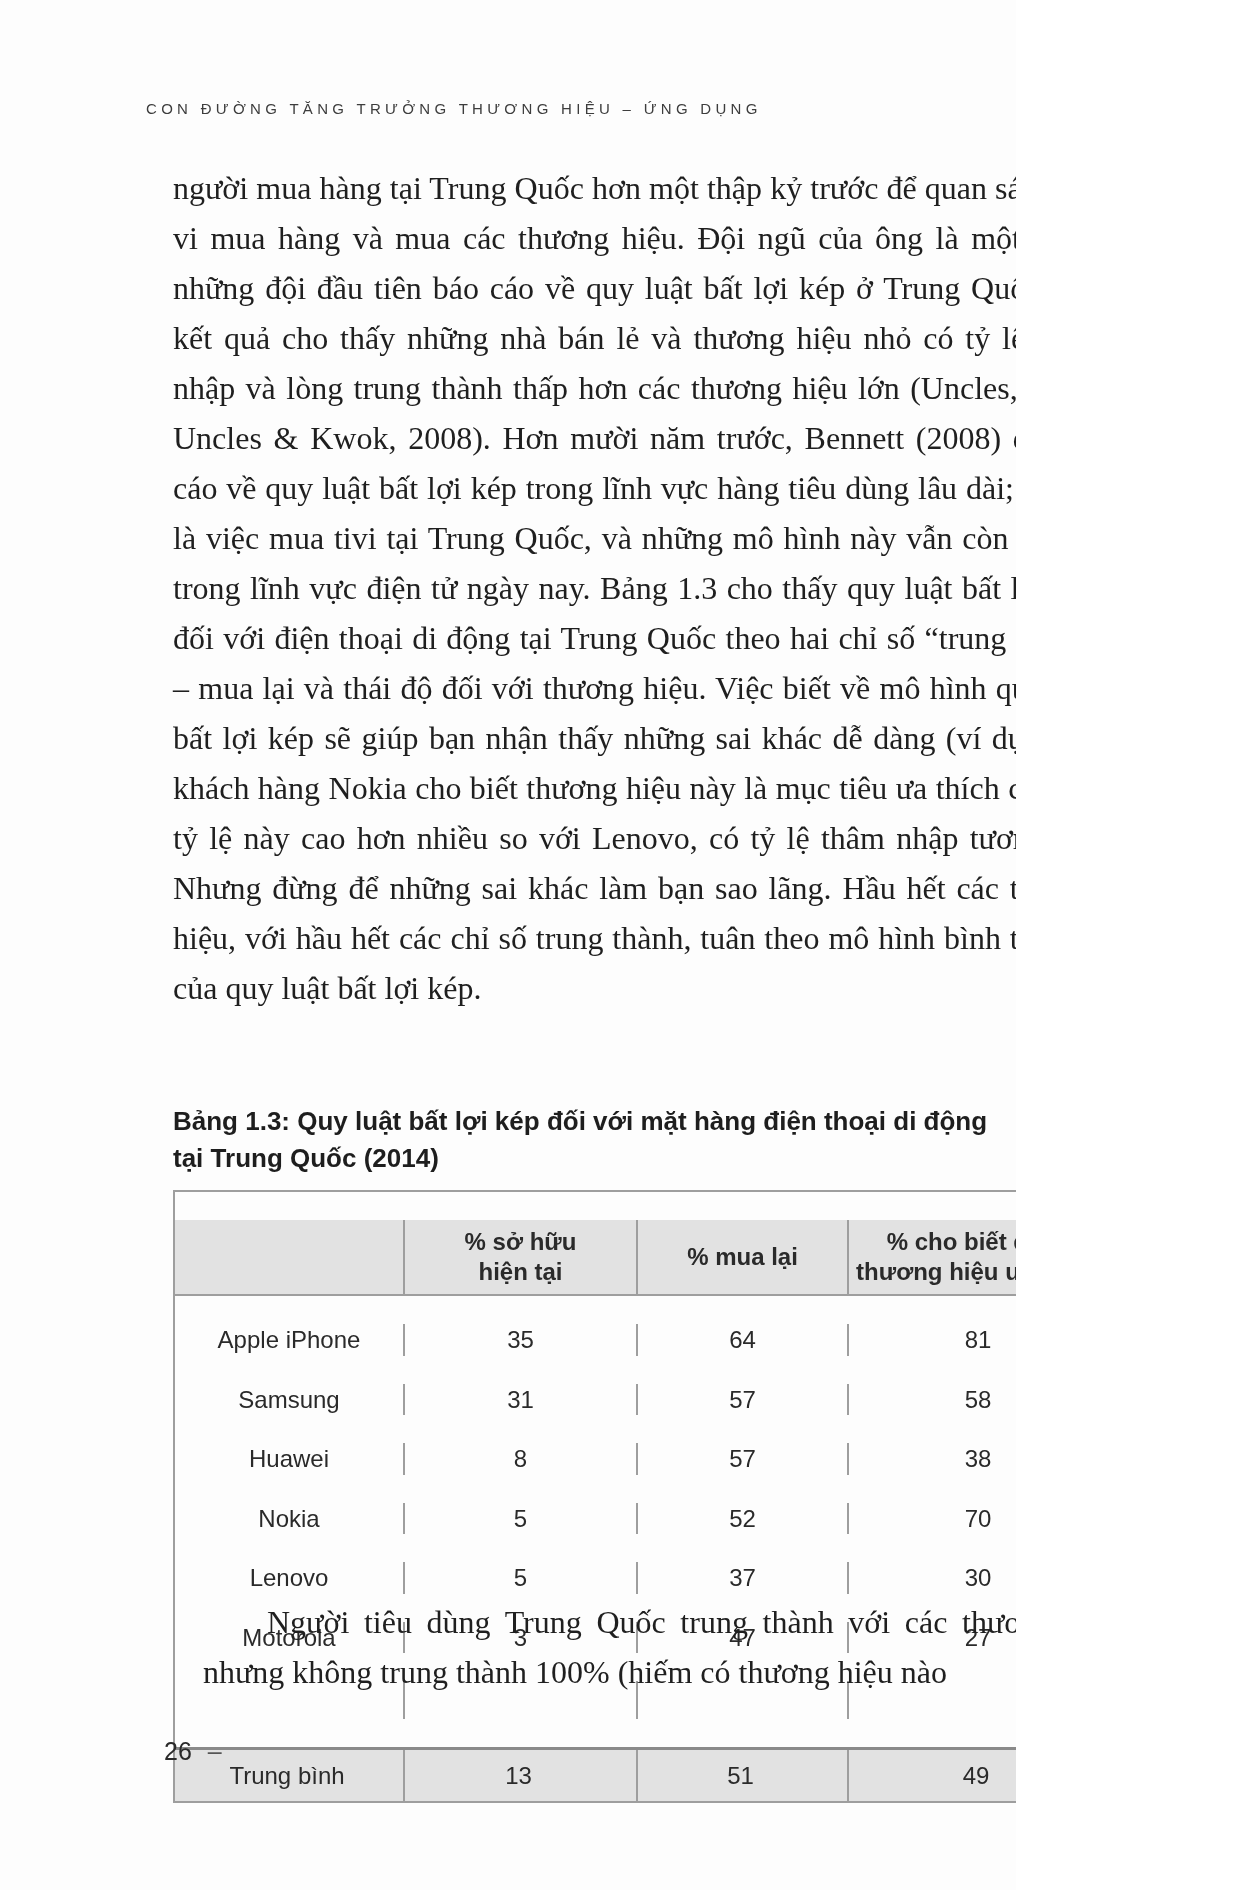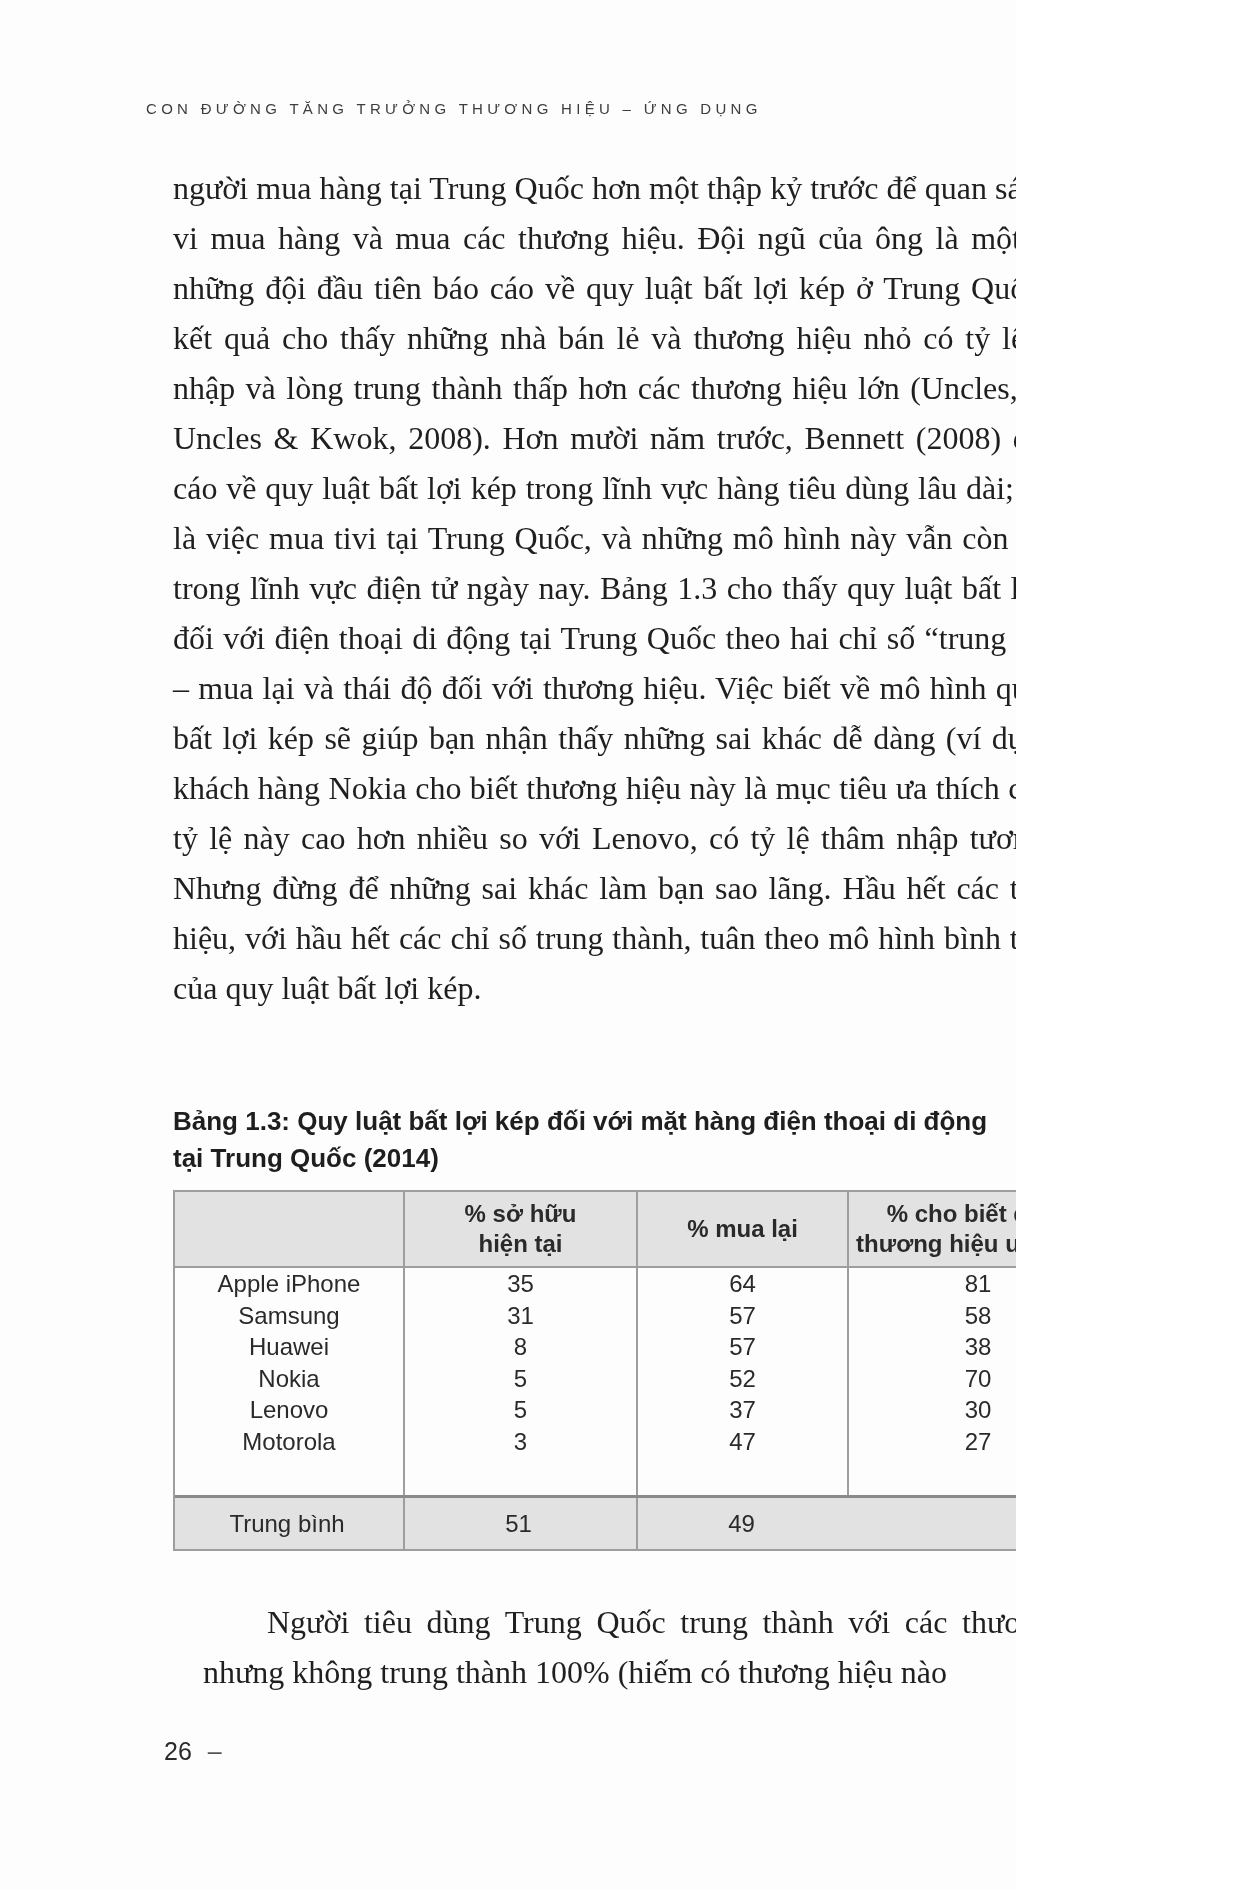--- a/index.html
+++ b/index.html
@@ -51,20 +51,21 @@
     left: 173px;
     top: 1190px;
     width: 936px;
     border: 2px solid #9e9e9e;
     font-family: "Liberation Sans", sans-serif;
     color: #2a2a2a;
   }
   .t-row {
     display: grid;
     grid-template-columns: 230px 233px 211px 1fr;
+    margin-top: 28px;
   }
   .t-cell {
     border-right: 2px solid #9e9e9e;
     text-align: center;
   }
   .t-cell:last-child { border-right: none; }
   .t-header {
     background: #e2e2e2;
     border-bottom: 2px solid #9e9e9e;
   }
@@ -166,20 +167,21 @@
 
     <div class="t-row t-spacer">
       <div class="t-cell"></div>
       <div class="t-cell"></div>
       <div class="t-cell"></div>
       <div class="t-cell"></div>
     </div>
 
     <div class="t-row t-summary">
       <div class="t-cell">Trung bình</div>
+      <div class="t-cell">13</div>
       <div class="t-cell">51</div>
       <div class="t-cell">49</div>
     </div>
   </div>
 
   <div class="para p2">Người tiêu dùng Trung Quốc trung thành với các thương hiệu, nhưng không trung thành 100% (hiếm có thương hiệu nào</div>
 
   <div class="page-number"><span>26</span><span class="dash">–</span></div>
 
 </div>

